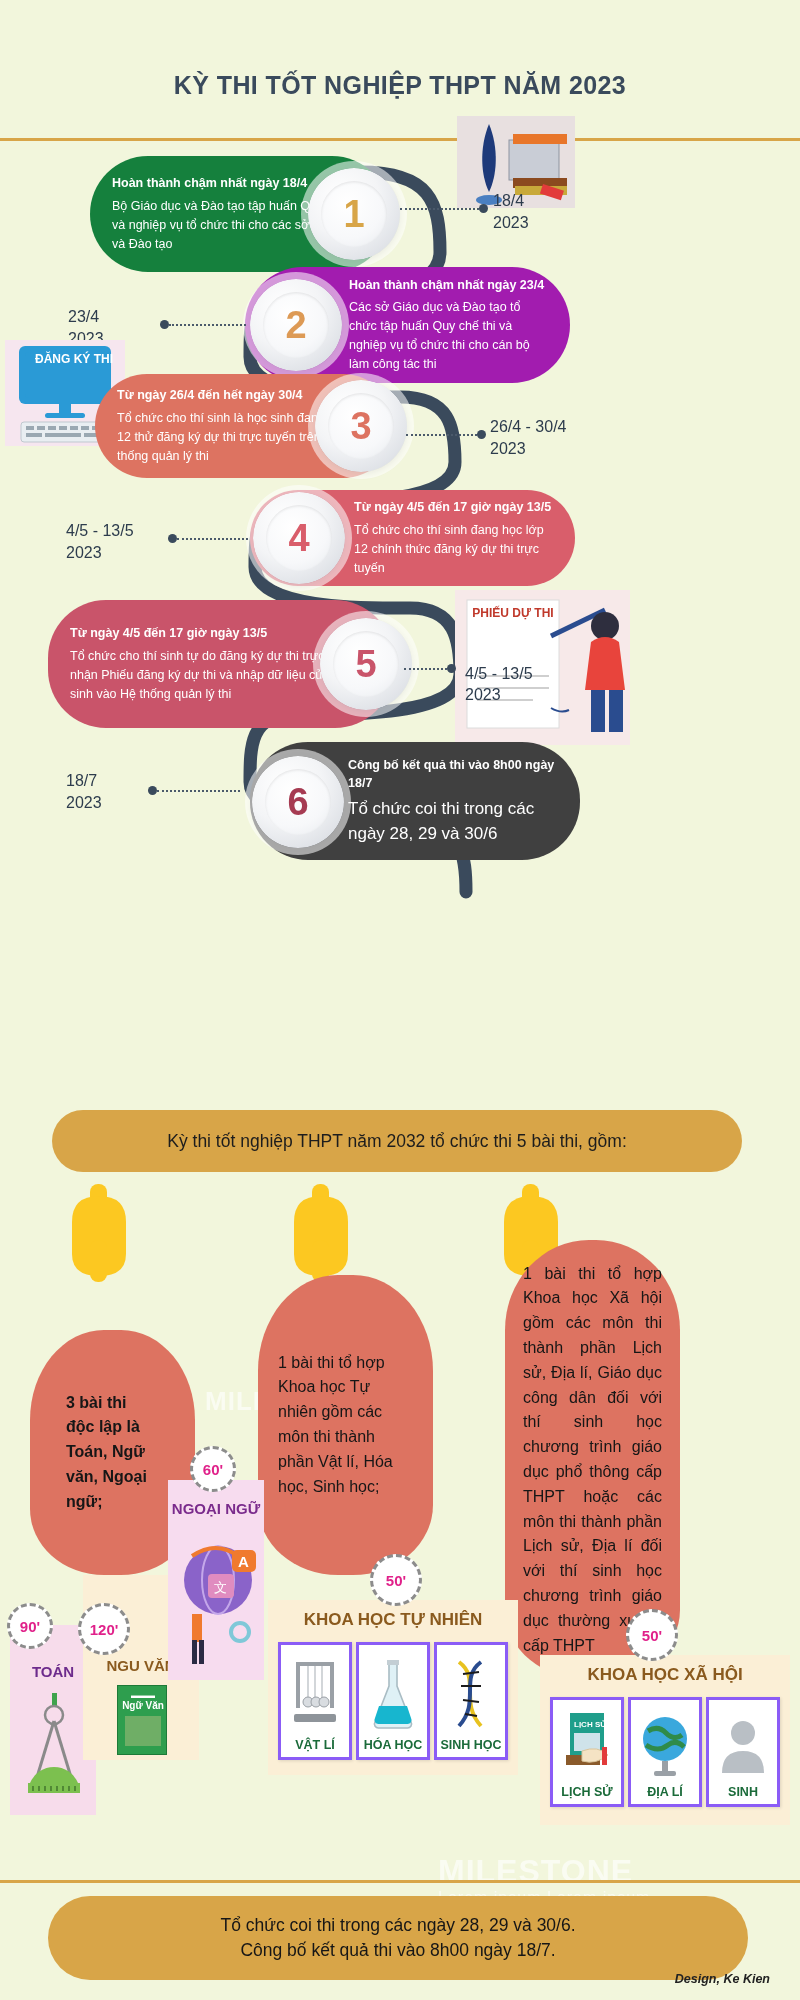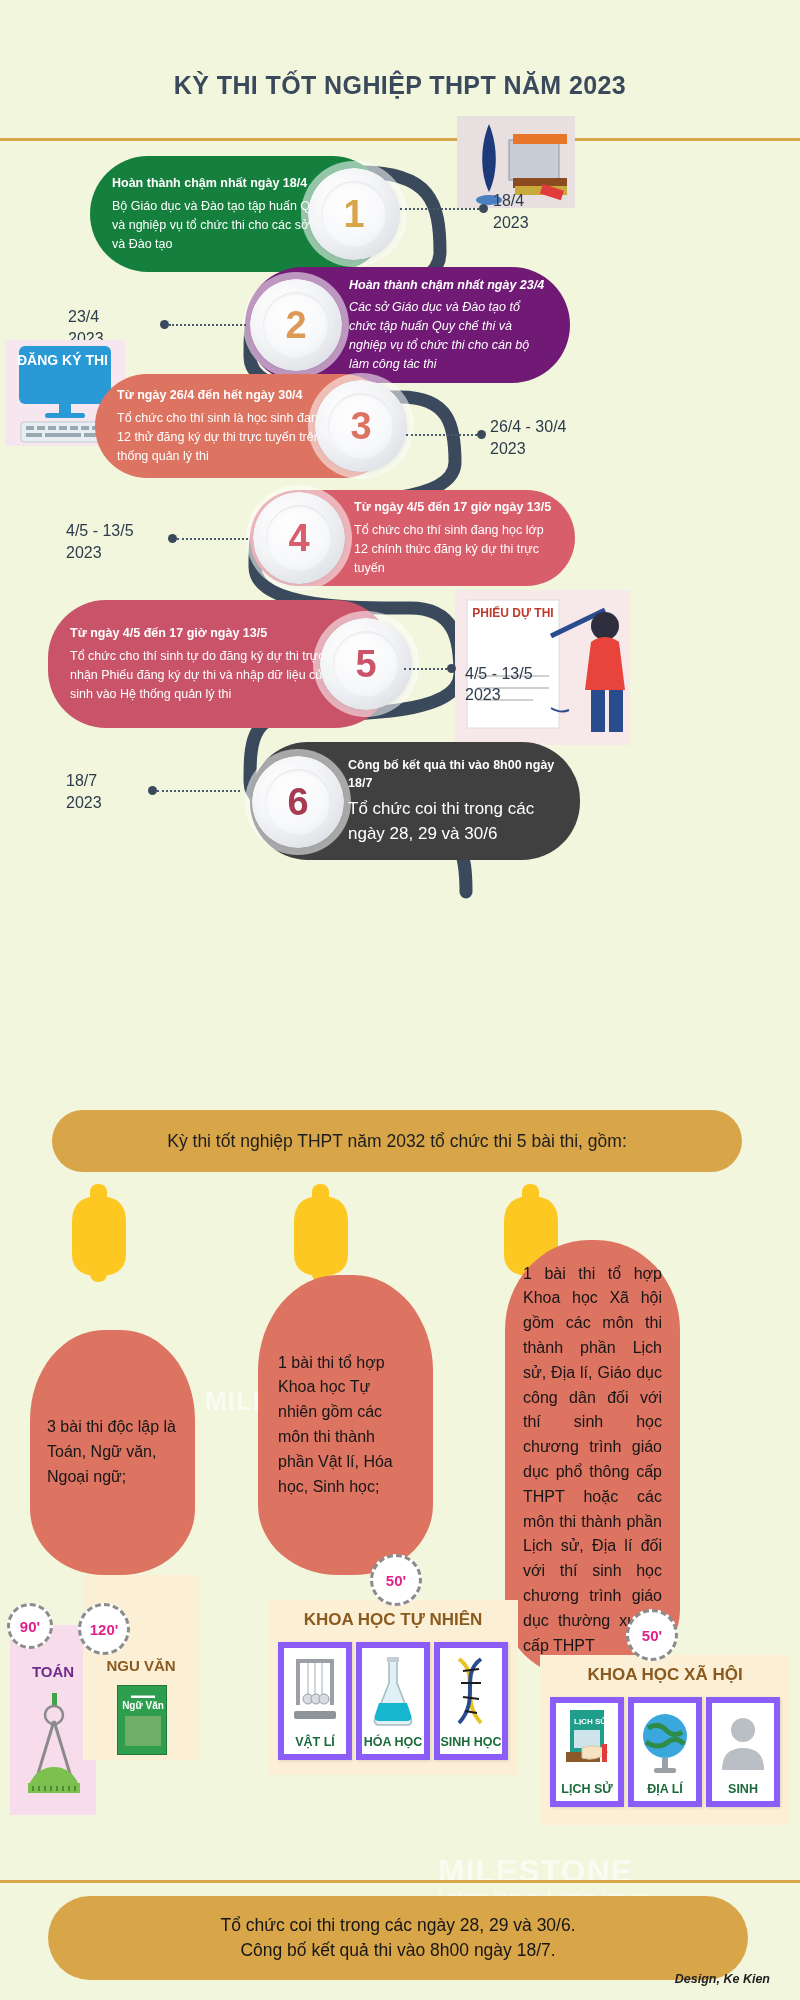--- a/index.html
+++ b/index.html
@@ -96,21 +96,21 @@
   .badge {
     position: absolute; width: 46px; height: 46px; border-radius: 50%;
     background: #ffffff; border: 3.5px dashed #8c8c8c;
     display: flex; align-items: center; justify-content: center;
     color: #e0218a; font-weight: 800; font-size: 15px;
   }
   .subj-name {
     position: absolute; text-align: center; font-weight: 800; font-size: 15px;
   }
   .minicard {
-    position: absolute; background: #fff; border: 6px solid #8b5cf6;
+    position: absolute; background: #fff; border: 3px solid #8b5cf6;
     box-shadow: 1px 1px 3px rgba(0,0,0,.12);
     display: flex; flex-direction: column; align-items: center; justify-content: flex-end;
     padding-bottom: 5px;
   }
   .minicard .lbl { font-size: 12.5px; font-weight: 800; color: #1b6b3a; }
 
   
   .footer-rule { position: absolute; left: 0; top: 1880px; width: 800px; height: 3px; background: #d8a548; }
   .footer-banner {
     position: absolute; left: 48px; top: 1896px; width: 700px; height: 84px;
@@ -176,21 +176,21 @@
     </div>
     <div class="dots" style="left:400px; top:62px; width:88px;">
       <div class="line"></div>
         <div class="cap"></div>
     </div>
     <div class="date-lab" style="left:493px; top:48px;">
       <b>18/4</b>
       <b>2023</b>
     </div>
 
-    <div class="tl-card" style="left:245px; top:125px; width:325px; height:116px; background:#701a75;font-style:italic;">
+    <div class="tl-card" style="left:245px; top:125px; width:325px; height:116px; background:#a21caf;">
       <div class="t-title" style="margin-left:82px;">Hoàn thành chậm nhất ngày 23/4</div>
       <div class="t-body" style="margin-left:82px;">Các sở Giáo dục và Đào tạo tổ chức tập huấn Quy chế thi và nghiệp vụ tổ chức thi cho cán bộ làm công tác thi</div>
     </div>
     <div class="medal" style="left:250px; top:137px;">
       <span style="color:#dd9a55;">2</span>
     </div>
     <div class="dots" style="left:160px; top:178px; width:86px; flex-direction:row-reverse;">
       <div class="line"></div>
         <div class="cap"></div>
     </div>
@@ -212,21 +212,21 @@
           <rect x="43" y="86" width="8" height="4"></rect>
             <rect x="54" y="86" width="8" height="4"></rect>
           <rect x="65" y="86" width="8" height="4"></rect>
             <rect x="76" y="86" width="8" height="4"></rect>
           <rect x="87" y="86" width="10" height="4"></rect>
           <rect x="21" y="93" width="16" height="4"></rect>
             <rect x="40" y="93" width="36" height="4"></rect>
           <rect x="79" y="93" width="18" height="4"></rect>
         </g>
       </svg>
-      <div style="position:absolute; left:12px; top:12px; width:96px; color:#fff; font-weight:800; font-size:14px; line-height:1.2; text-align:left;">ĐĂNG KÝ THI</div>
+      <div style="position:absolute; left:12px; top:12px; width:96px; color:#fff; font-weight:800; font-size:12px; line-height:1.2; text-align:right;">ĐĂNG KÝ THI</div>
     </div>
     <div class="tl-card" style="left:95px; top:232px; width:300px; height:104px; background:#dd7361;">
       <div class="t-title">Từ ngày 26/4 đến hết ngày 30/4</div>
       <div class="t-body">Tổ chức cho thí sinh là học sinh đang học lớp 12 thử đăng ký dự thi trực tuyến trên Hệ thống quản lý thi</div>
     </div>
     <div class="medal" style="left:315px; top:238px;">
       <span style="color:#dd7361;">3</span>
     </div>
     <div class="dots" style="left:406px; top:288px; width:80px;">
       <div class="line"></div>
@@ -327,21 +327,21 @@
       <path d="M4 40 q0 -26 27 -26 q27 0 27 26 v32 q0 22 -27 22 q-27 0 -27 -22 Z" fill="#fcc821"></path>
       <rect x="22" y="58" width="17" height="42" rx="8" fill="#fcc821"></rect>
     </svg>
   </div>
 
   <div class="watermark" style="left:205px; top:1360px; font-size:26px;">MILESTONE</div>
   <div class="watermark" style="left:438px; top:1827px; font-size:32px;">MILESTONE</div>
   <div class="watermark" style="left:438px; top:1863px; font-size:16px; font-weight:400;">Lorem ipsum Lorem ipsum</div>
 
   <div class="blob" style="left:30px; top:1330px; width:165px; height:245px;
-              border-radius: 74px 74px 74px 74px / 90px 90px 66px 66px; padding:0 17px;">
+              border-radius: 74px 74px 74px 74px / 90px 90px 66px 66px; padding:0 36px;font-weight:bold;">
     <p>3 bài thi độc lập là Toán, Ngữ văn, Ngoại ngữ;</p>
   </div>
 
   <div class="blob" style="left:258px; top:1275px; width:175px; height:300px;
               border-radius: 80px 80px 80px 80px / 96px 96px 70px 70px; padding:0 20px;">
     <p>1 bài thi tổ hợp Khoa học Tự nhiên gồm các môn thi thành phần Vật lí, Hóa học, Sinh học;</p>
   </div>
 
   <div class="blob just" style="left:505px; top:1240px; width:175px; height:440px;
               border-radius: 84px 84px 84px 84px / 90px 90px 70px 70px; padding:0 18px;">
@@ -380,20 +380,40 @@
       <span>120'</span>
     </div>
     <div class="subj-name" style="left:0; top:82px; width:116px; color:#8a5a1e;">NGU VĂN</div>
     <div style="position:absolute; left:34px; top:110px; width:50px; height:70px; background:#2e9e4e; border:1px solid #1d7a38;">
       <div style="position:absolute; left:0; top:0; width:50px; text-align:center; color:#fff; font-size:8px; padding-top:5px;">▬▬▬</div>
       <div style="position:absolute; left:0; top:14px; width:50px; text-align:center; color:#fff; font-weight:800; font-size:10px;">Ngữ Văn</div>
       <div style="position:absolute; left:7px; top:30px; width:36px; height:30px; background:#6fae66;"></div>
     </div>
   </div>
 
+  <div class="subj-tile" style="left:168px; top:1480px; width:96px; height:200px;">
+    <div class="tile-bg" style="background:#f7dcef;"></div>
+    <div class="badge" style="left:22px; top:-34px;">
+      <span>60'</span>
+    </div>
+    <div class="subj-name" style="left:-6px; top:20px; width:108px; color:#7a2b8c;">NGOẠI NGỮ</div>
+    <svg style="position:absolute; left:6px; top:48px;" width="86" height="140" viewBox="0 0 86 140">
+      <circle cx="44" cy="52" r="34" fill="#8a63c9"></circle>
+      <ellipse cx="44" cy="52" rx="16" ry="34" fill="none" stroke="#c4a7ea" stroke-width="2"></ellipse>
+      <rect x="34" y="46" width="26" height="24" rx="4" fill="#e08cc0"></rect>
+      <text x="40" y="64" font-size="13" fill="#fff" font-family="'Liberation Sans',sans-serif">文</text>
+      <rect x="58" y="22" width="24" height="22" rx="5" fill="#f07a2e"></rect>
+      <text x="64" y="39" font-size="15" fill="#fff" font-weight="bold" font-family="'Liberation Sans',sans-serif">A</text>
+      <path d="M18 28 q24 -16 46 0" stroke="#f07a2e" stroke-width="4" fill="none"></path>
+      <rect x="18" y="86" width="10" height="28" fill="#f07a2e"></rect>
+      <rect x="18" y="112" width="5" height="24" fill="#2b2b44"></rect>
+      <rect x="25" y="112" width="5" height="24" fill="#2b2b44"></rect>
+      <circle cx="66" cy="104" r="9" fill="none" stroke="#7fc8d8" stroke-width="4"></circle>
+    </svg>
+  </div>
 
   <div class="subj-tile" style="left:268px; top:1600px; width:250px; height:175px;">
     <div class="tile-bg" style="background:#fbefd6;"></div>
     <div class="badge" style="left:102px; top:-46px; width:52px; height:52px;">
       <span>50'</span>
     </div>
     <div class="subj-name" style="left:0; top:10px; width:250px; color:#8a5a1e; font-size:17px;">KHOA HỌC TỰ NHIÊN</div>
     <div class="minicard" style="left:10px; top:42px; width:74px; height:118px;">
       <svg width="54" height="76" viewBox="0 0 54 76" style="margin-bottom:4px;">
         <rect x="8" y="4" width="38" height="4" fill="#9aa0a6"></rect>

